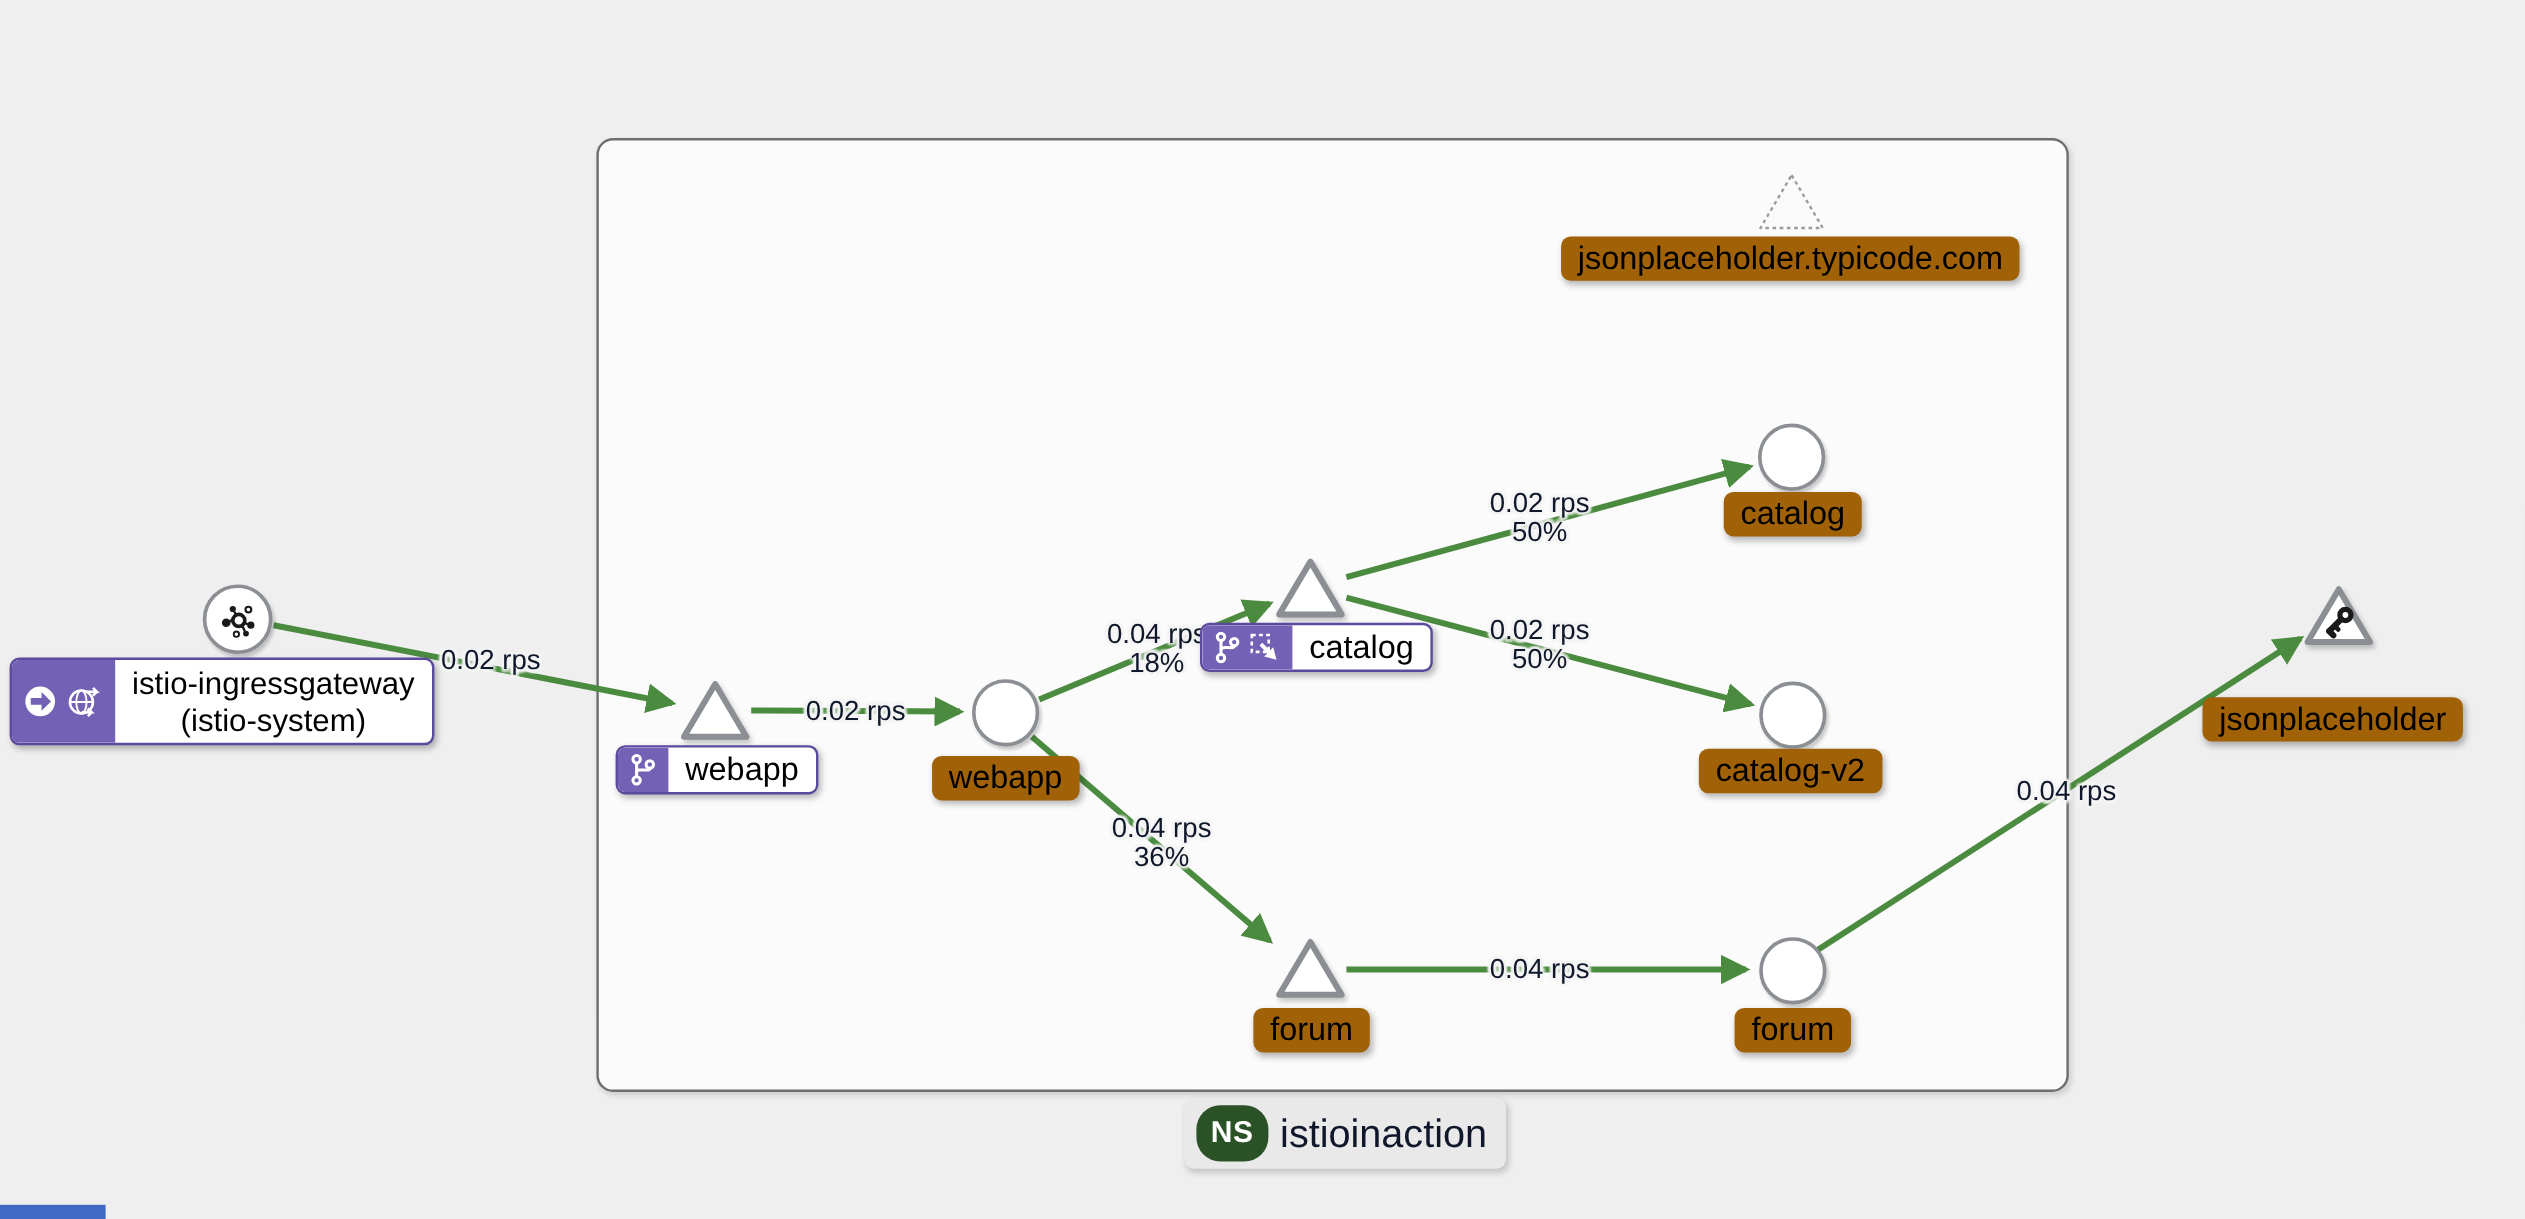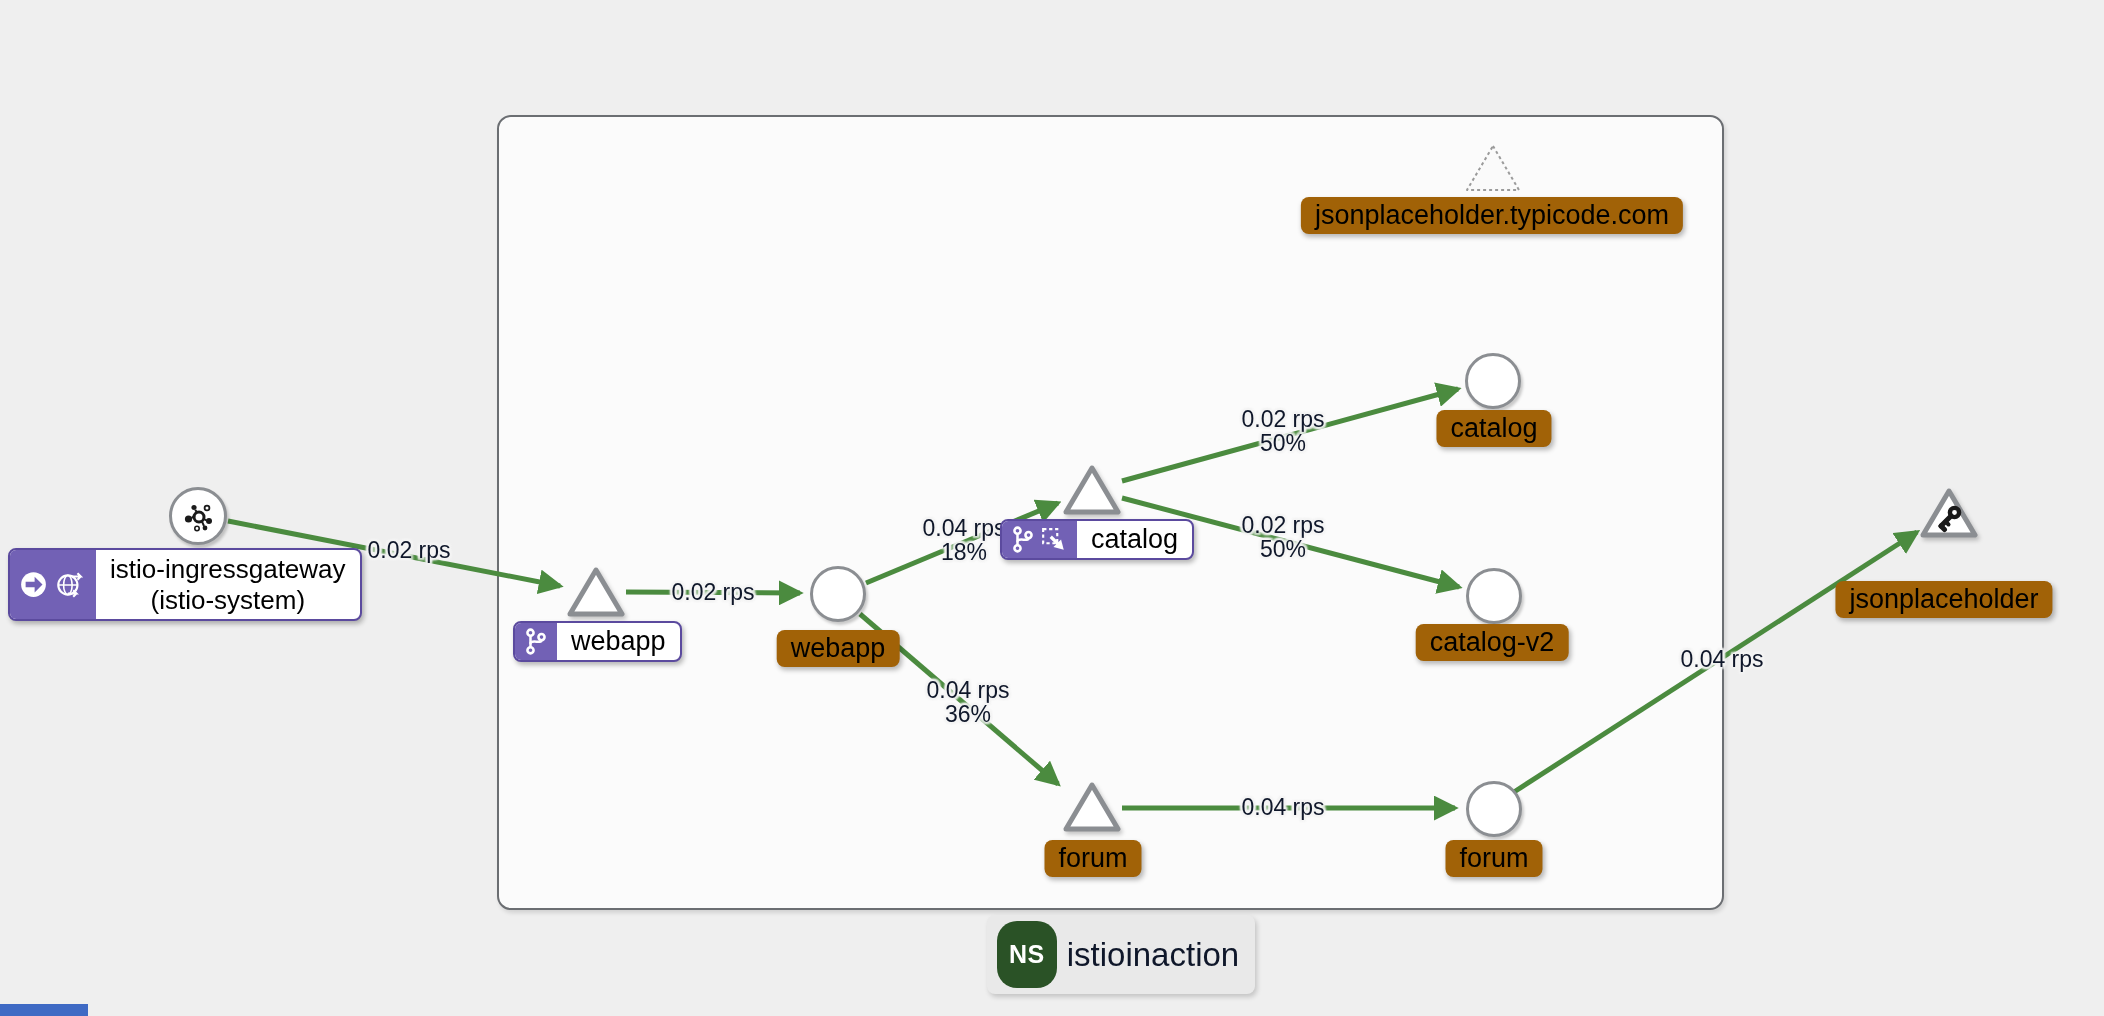--- a/index.html
+++ b/index.html
@@ -38,21 +38,21 @@
   .blabel .txt.two{font-size:26px;text-align:center;line-height:1.18;padding:4px 14px;}
 
   .edge-label{position:absolute;z-index:2;transform:translate(-50%,-50%);
     font-size:23px;line-height:1.06;color:#0f172a;text-align:center;white-space:nowrap;
     text-shadow:-2px 0 2px #f4f4f4,2px 0 2px #f4f4f4,0 -2px 2px #f4f4f4,0 2px 2px #f4f4f4,
       -2px -2px 2px #f4f4f4,2px 2px 2px #f4f4f4,2px -2px 2px #f4f4f4,-2px 2px 2px #f4f4f4;}
 
   .ns-badge{position:absolute;left:987px;top:915px;z-index:3;display:flex;align-items:center;gap:10px;
     background:#e9e9e9;border-radius:8px;padding:6px 16px 6px 10px;box-shadow:2px 3px 5px rgba(0,0,0,.18);}
   .ns-pill{background:var(--ns-green);color:#fff;font-weight:bold;font-size:25px;
-    border-radius:20px;padding:19px 12px;letter-spacing:.5px;}
+    border-radius:20px;padding:9px 12px;letter-spacing:.5px;}
   .ns-name{font-size:33px;color:#0f172a;}
 
   .bottom-bar{position:absolute;left:0;bottom:0;width:88px;height:12px;background:var(--bar-blue);z-index:4;}
 </style>
 </head>
 <body>
 
 <div class="canvas">
 
   <div class="ns-box"></div>

